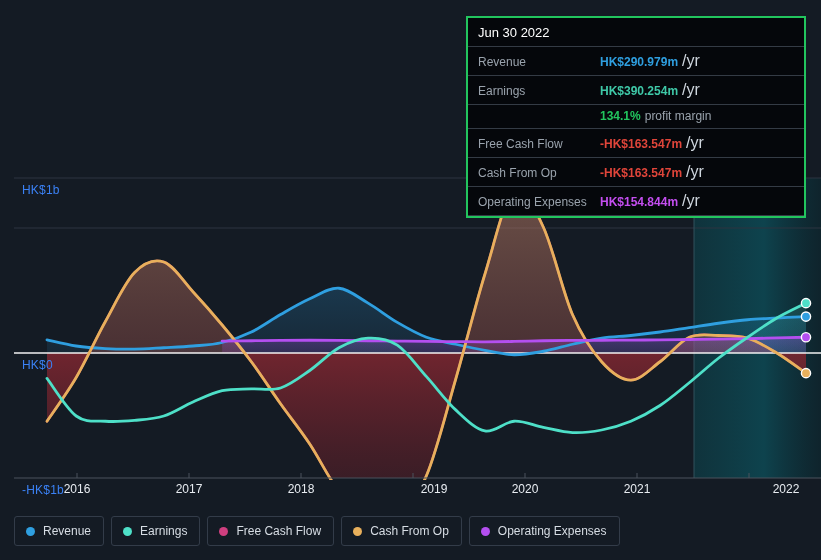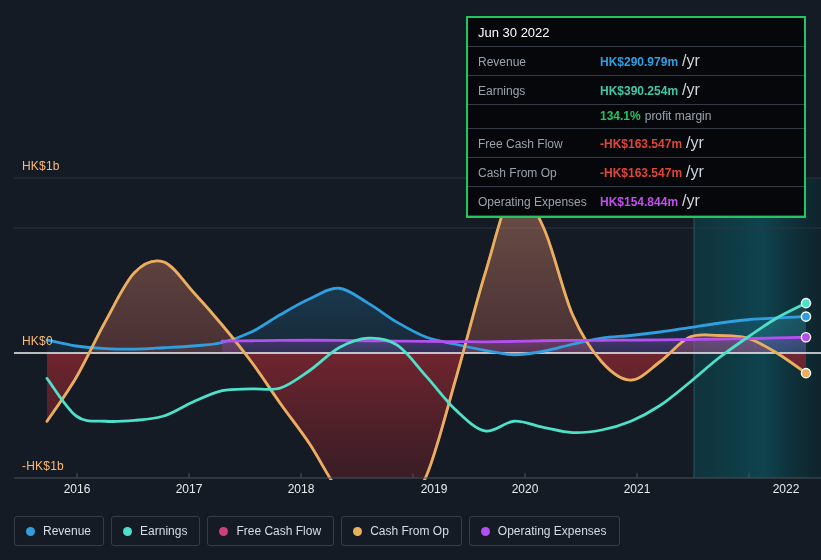--- a/index.html
+++ b/index.html
@@ -23,25 +23,26 @@
     left: 0;
     top: 0;
     width: 821px;
     height: 480px;
   }
   #plot svg { display: block; }
 
   
   .ylabel {
     position: absolute;
-    color: #fdba74;
+    color: #3b82f6;
     font-size: 12px;
     letter-spacing: .2px;
     white-space: nowrap;
     pointer-events: none;
+    margin-top: 24px;
   }
   .ylabel-top   { left: 22px; top: 159px; }
   .ylabel-zero  { left: 22px; top: 334px; }
   .ylabel-bot   { left: 22px; top: 459px; }
 
   .xlabels {
     position: absolute;
     left: 0;
     top: 482px;
     width: 690px;

